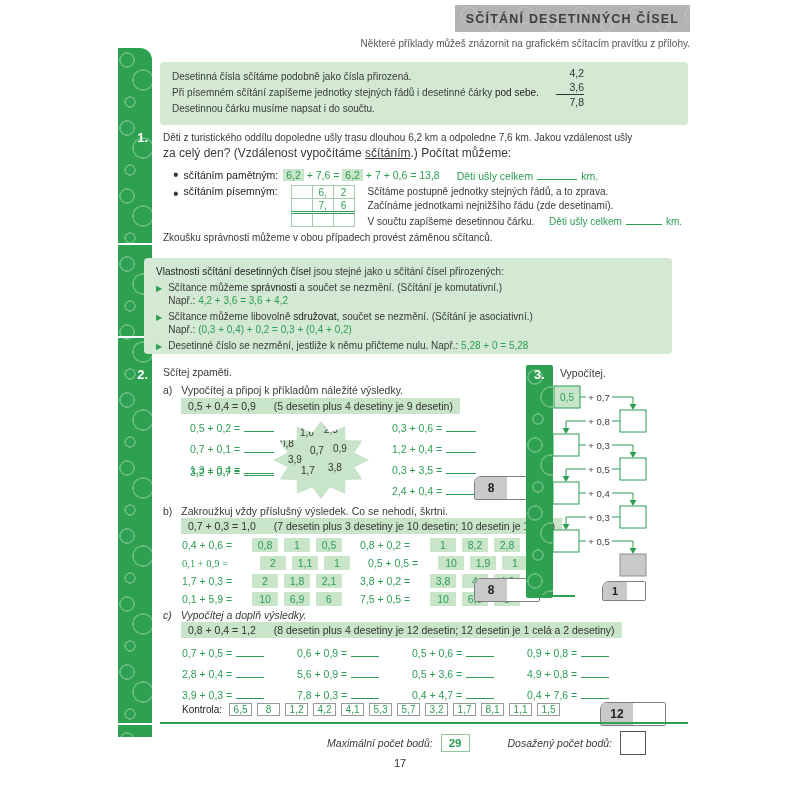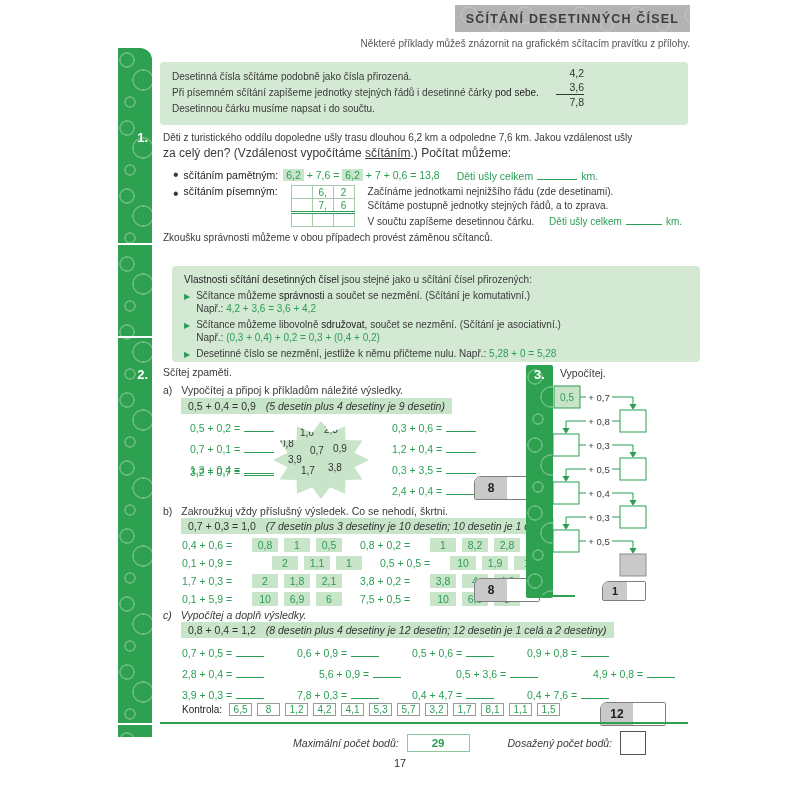--- a/index.html
+++ b/index.html
@@ -34,21 +34,21 @@
   .bar-sep{position:absolute;left:0;width:100%;height:2px;background:#fff;}
 
   .panel{background:#d3e9d4;border-radius:4px;padding:7px 12px;font-size:10px;line-height:16px;}
   .addcol{width:28px;text-align:right;font-size:10.5px;line-height:14px;color:#333;}
   .addcol .sumbar{border-bottom:1.5px solid #333;}
 
   .blank{display:inline-block;border-bottom:1px solid #2b9e53;height:11px;vertical-align:baseline;margin:0 4px;}
   .hl{background:#c8e4c9;padding:0 3px;}
   .eq{font-size:10.5px;color:#2b9e53;white-space:nowrap;}
   .example{background:#c8e4c9;padding:2px 7px;font-size:10.5px;color:#333;white-space:nowrap;display:inline-flex;align-items:baseline;}
-  .example .note{font-style:italic;margin-left:10px;}
+  .example .note{margin-left:18px;}
 
   .colgrid{border-collapse:collapse;margin:0 8px;}
   .colgrid td{width:20px;height:12px;border:1px solid #a5cbac;font-size:10px;color:#2b9e53;text-align:center;padding:0;}
   .colgrid tr.sumrow td{border-top:3px double #2b9e53;}
 
   .chip{display:inline-block;background:#c8e4c9;color:#2b9e53;min-width:22px;text-align:center;
         padding:1px 2px;margin-right:6px;font-size:10.5px;}
   .kbox{display:inline-block;border:1px solid #999;color:#2b9e53;min-width:15px;text-align:center;
         padding:0 3px;margin-right:5px;font-size:10px;background:#fff;}
 
@@ -61,21 +61,21 @@
   .points.small .blankhalf{width:18px;}
 
   .star{
     background:#c8e4c9;
     clip-path:polygon(100% 50%,84.8% 59.3%,93.3% 75%,75.5% 75.5%,75% 93.3%,59.3% 84.8%,50% 100%,40.7% 84.8%,25% 93.3%,24.5% 75.5%,6.7% 75%,15.2% 59.3%,0% 50%,15.2% 40.7%,6.7% 25%,24.5% 24.5%,25% 6.7%,40.7% 15.2%,50% 0%,59.3% 15.2%,75% 6.7%,75.5% 24.5%,93.3% 25%,84.8% 40.7%);
   }
   .star-val{position:absolute;font-size:10px;color:#333;white-space:nowrap;}
 
   .row-flex{display:flex;align-items:center;white-space:nowrap;}
   .footer-row{display:flex;justify-content:flex-end;align-items:center;gap:8px;font-size:10.5px;}
-  .max-box{border:1px solid #8fc89c;color:#2b9e53;font-weight:bold;padding:2px 24px;font-size:11.5px;background:#fff;}
+  .max-box{border:1px solid #8fc89c;color:#2b9e53;font-weight:bold;padding:2px 7px;font-size:11.5px;background:#fff;}
   .achv-box{width:24px;height:22px;border:1px solid #555;background:#fff;}
   svg text{font-family:"Liberation Sans",sans-serif;}
 </style>
 </head>
 <body>
 
 <div class="page">
 
   <div class="abs banner" style="left:455px;top:5px;width:235px;height:27px;">
     <span>SČÍTÁNÍ DESETINNÝCH ČÍSEL</span>
@@ -137,35 +137,35 @@
           <td>6</td>
         </tr>
         <tr class="sumrow">
           <td></td>
           <td></td>
           <td></td>
         </tr>
       </tbody>
         </table>
       <div style="font-size:10px;line-height:14px;">
+        <div class="nowrap">Sčítáme postupně jednotky stejných řádů, a to zprava.</div>
         <div class="nowrap">Začínáme jednotkami nejnižšího řádu (zde desetinami).</div>
-        <div class="nowrap">Sčítáme postupně jednotky stejných řádů, a to zprava.</div>
         <div class="nowrap">
           <span>V součtu zapíšeme desetinnou čárku.</span>
           <span class="eq" style="margin-left:12px;font-size:10px;">
             <span>Děti ušly celkem</span><span class="blank" style="width:36px;"></span><span>km.</span>
           </span>
         </div>
       </div>
     </div>
 
     <div class="abs nowrap" style="left:3px;top:101px;font-size:10px;">Zkoušku správnosti můžeme v obou případech provést záměnou sčítanců.</div>
   </div>
 
-  <div class="abs panel" style="left:172px;top:258px;width:504px;height:82px;line-height:13px;margin-top:8px;">
+  <div class="abs panel" style="left:144px;top:258px;width:504px;height:82px;line-height:13px;">
     <div class="nowrap" style="margin-bottom:3px;">
       <span class="bold">Vlastnosti sčítání desetinných čísel</span><span> jsou stejné jako u sčítání čísel přirozených:</span>
     </div>
     <div style="display:flex;gap:6px;margin-bottom:3px;">
       <span class="green" style="font-size:8px;margin-top:1px;">▶</span>
       <div>
         <div class="nowrap"><span>Sčítance můžeme </span><span class="bold">správnosti</span><span> a součet se nezmění. (Sčítání je komutativní.)</span></div>
         <div class="nowrap"><span>Např.:</span> <span class="green">4,2 + 3,6 = 3,6 + 4,2</span></div>
       </div>
     </div>
@@ -231,21 +231,21 @@
     <span class="eq" style="width:70px;">0,4 + 0,6 =</span>
     <span class="chip">0,8</span>
     <span class="chip">1</span>
     <span class="chip">0,5</span>
     <span class="eq" style="width:70px;margin-left:12px;">0,8 + 0,2 =</span>
     <span class="chip">1</span>
     <span class="chip">8,2</span>
     <span class="chip">2,8</span>
   </div>
   <div class="abs row-flex" style="left:182px;top:556px;">
-    <span class="eq" style="width:90px;">0,1 + 0,9 =</span>
+    <span class="eq" style="width:78px;font-family:Liberation Serif, serif;">0,1 + 0,9 =</span>
     <span class="chip">2</span>
     <span class="chip">1,1</span>
     <span class="chip">1</span>
     <span class="eq" style="width:70px;margin-left:12px;">0,5 + 0,5 =</span>
     <span class="chip">10</span>
     <span class="chip">1,9</span>
     <span class="chip">1</span>
   </div>
   <div class="abs row-flex" style="left:182px;top:574px;">
     <span class="eq" style="width:70px;">1,7 + 0,3 =</span>
@@ -280,21 +280,21 @@
     <span>0,8 + 0,4 = 1,2</span>
     <span class="note">(8 desetin plus 4 desetiny je 12 desetin; 12 desetin je 1 celá a 2 desetiny)</span>
   </div>
 
   <div class="abs row-flex" style="left:182px;top:645px;">
     <span class="eq" style="width:115px;"><span>0,7 + 0,5 =</span><span class="blank" style="width:28px;"></span></span>
     <span class="eq" style="width:115px;"><span>0,6 + 0,9 =</span><span class="blank" style="width:28px;"></span></span>
     <span class="eq" style="width:115px;"><span>0,5 + 0,6 =</span><span class="blank" style="width:28px;"></span></span>
     <span class="eq"><span>0,9 + 0,8 =</span><span class="blank" style="width:28px;"></span></span>
   </div>
-  <div class="abs row-flex" style="left:182px;top:666px;gap:22px;">
+  <div class="abs row-flex" style="left:182px;top:666px;">
     <span class="eq" style="width:115px;"><span>2,8 + 0,4 =</span><span class="blank" style="width:28px;"></span></span>
     <span class="eq" style="width:115px;"><span>5,6 + 0,9 =</span><span class="blank" style="width:28px;"></span></span>
     <span class="eq" style="width:115px;"><span>0,5 + 3,6 =</span><span class="blank" style="width:28px;"></span></span>
     <span class="eq"><span>4,9 + 0,8 =</span><span class="blank" style="width:28px;"></span></span>
   </div>
   <div class="abs row-flex" style="left:182px;top:687px;">
     <span class="eq" style="width:115px;"><span>3,9 + 0,3 =</span><span class="blank" style="width:28px;"></span></span>
     <span class="eq" style="width:115px;"><span>7,8 + 0,3 =</span><span class="blank" style="width:28px;"></span></span>
     <span class="eq" style="width:115px;"><span>0,4 + 4,7 =</span><span class="blank" style="width:28px;"></span></span>
     <span class="eq"><span>0,4 + 7,6 =</span><span class="blank" style="width:28px;"></span></span>

